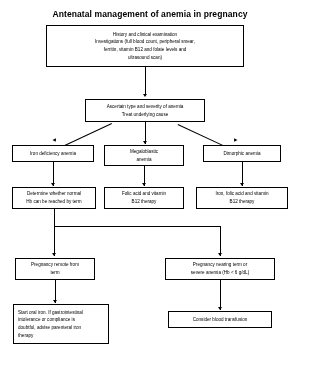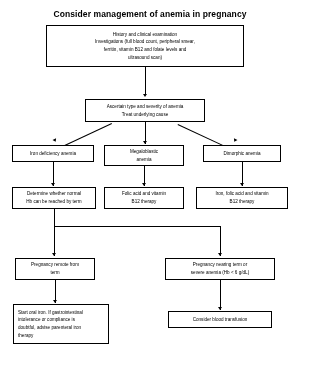--- a/index.html
+++ b/index.html
@@ -63,21 +63,21 @@
     height: 0.8px;
     background: #000000;
     transform-origin: 0 0;
   }
 </style>
 </head>
 <body>
 
 <div id="flow">
 
-  <div class="title">Consider management of anemia in pregnancy</div>
+  <div class="title">Antenatal management of anemia in pregnancy</div>
 
   <div class="box center" style="left:46px; top:25px; width:198px; height:42px;">
     <span>History and clinical examination</span>
     <span>Investigations (full blood count, peripheral smear,</span>
     <span>ferritin, vitamin B12 and folate levels and</span>
     <span>ultrasound scan)</span>
   </div>
 
   <div class="ln vline" style="left:144.6px; top:67px; height:28px;"></div>
   <div class="arrow" style="left:142.6px; top:94px;"></div>

